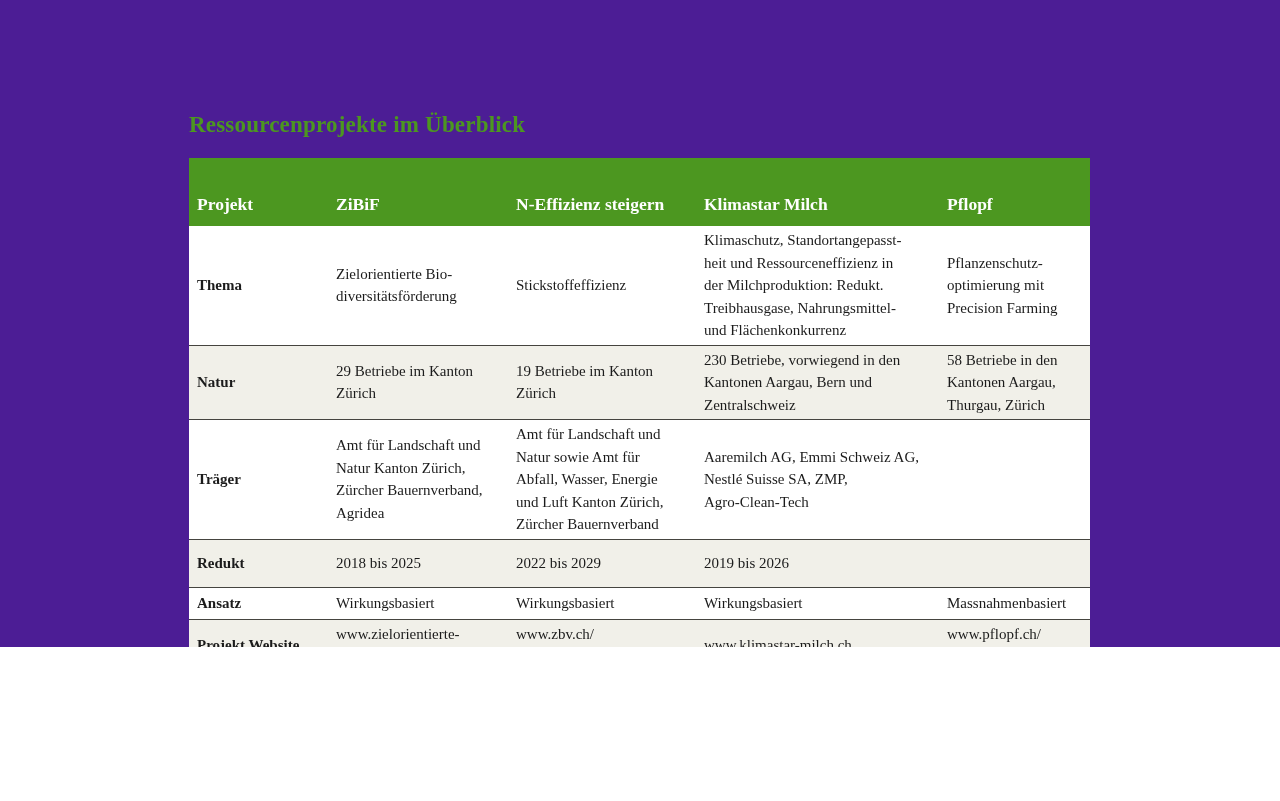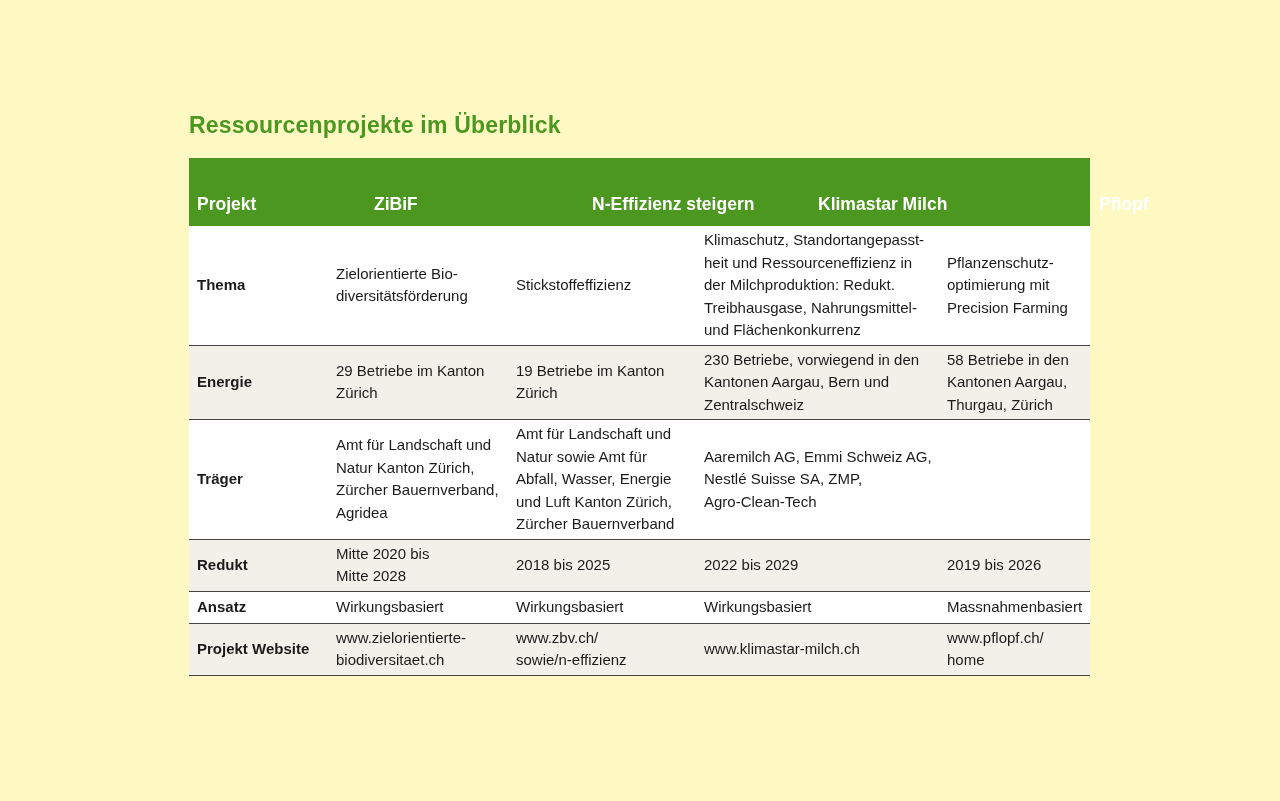--- a/index.html
+++ b/index.html
@@ -1,22 +1,22 @@
 <!DOCTYPE html>
 <html><head>
 <meta charset="utf-8">
 <style>
   * { margin: 0; padding: 0; box-sizing: border-box; }
   html, body { background: #ffffff; }
   .page {
     position: relative;
     width: 1280px;
-    height: 801px;
-    background: #fef9c3;
-    font-family: Liberation Sans, sans-serif;
+    height: 647px;
+    background: #4c1d95;
+    font-family: Liberation Serif, serif;
     color: #1b1b1b;
     overflow: hidden;
   }
   .page-title {
     position: absolute;
     left: 189px;
     top: 112px;
     font-size: 23px;
     font-weight: bold;
     color: #4c9720;
@@ -28,21 +28,20 @@
     top: 158px;
     width: 901px;
   }
   .grid-row {
     display: grid;
     grid-template-columns: 139px 180px 188px 243px 151px;
   }
   .thead {
     background: #4c9720;
     height: 68px;
-    gap: 38px;
   }
   .th {
     color: #ffffff;
     font-weight: bold;
     font-size: 17.5px;
     display: flex;
     align-items: flex-end;
     padding: 0 6px 11px 8px;
   }
   .row {
@@ -103,21 +102,21 @@
 heit und Ressourceneffizienz in
 der Milchproduktion: Redukt.
 Treibhausgase, Nahrungsmittel-
 und Flächenkonkurrenz</div>
         <div class="cell">Pflanzenschutz-
 optimierung mit
 Precision Farming</div>
       </div>
 
       <div class="grid-row row alt row-umfang">
-        <div class="cell label">Energie</div>
+        <div class="cell label">Natur</div>
         <div class="cell">29 Betriebe im Kanton
 Zürich</div>
         <div class="cell">19 Betriebe im Kanton
 Zürich</div>
         <div class="cell">230 Betriebe, vorwiegend in den
 Kantonen Aargau, Bern und
 Zentralschweiz</div>
         <div class="cell">58 Betriebe in den
 Kantonen Aargau,
 Thurgau, Zürich</div>
@@ -134,22 +133,20 @@
 Abfall, Wasser, Energie
 und Luft Kanton Zürich,
 Zürcher Bauernverband</div>
         <div class="cell">Aaremilch AG, Emmi Schweiz AG,
 Nestlé Suisse SA, ZMP,
 Agro-Clean-Tech</div>
       </div>
 
       <div class="grid-row row alt row-dauer">
         <div class="cell label">Redukt</div>
-        <div class="cell">Mitte 2020 bis
-Mitte 2028</div>
         <div class="cell">2018 bis 2025</div>
         <div class="cell">2022 bis 2029</div>
         <div class="cell">2019 bis 2026</div>
       </div>
 
       <div class="grid-row row row-ansatz">
         <div class="cell label">Ansatz</div>
         <div class="cell">Wirkungsbasiert</div>
         <div class="cell">Wirkungsbasiert</div>
         <div class="cell">Wirkungsbasiert</div>

